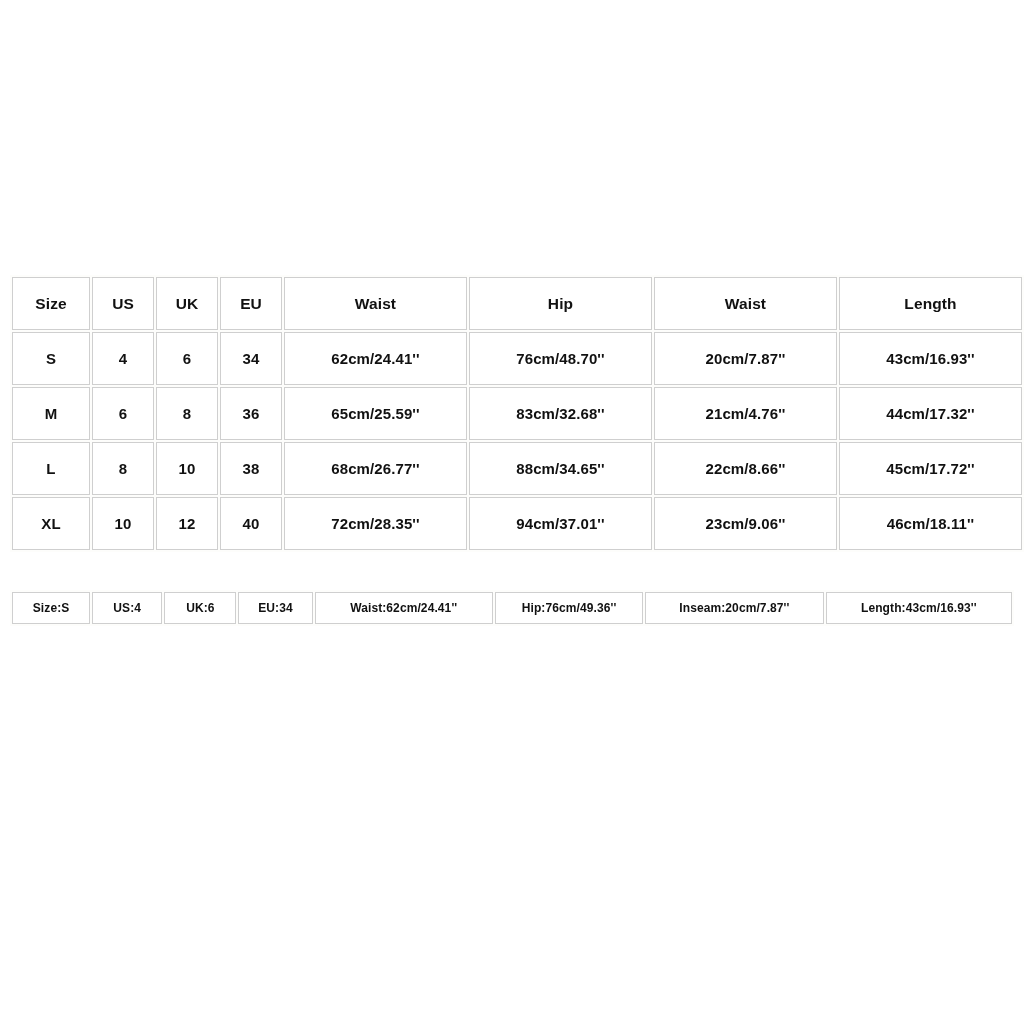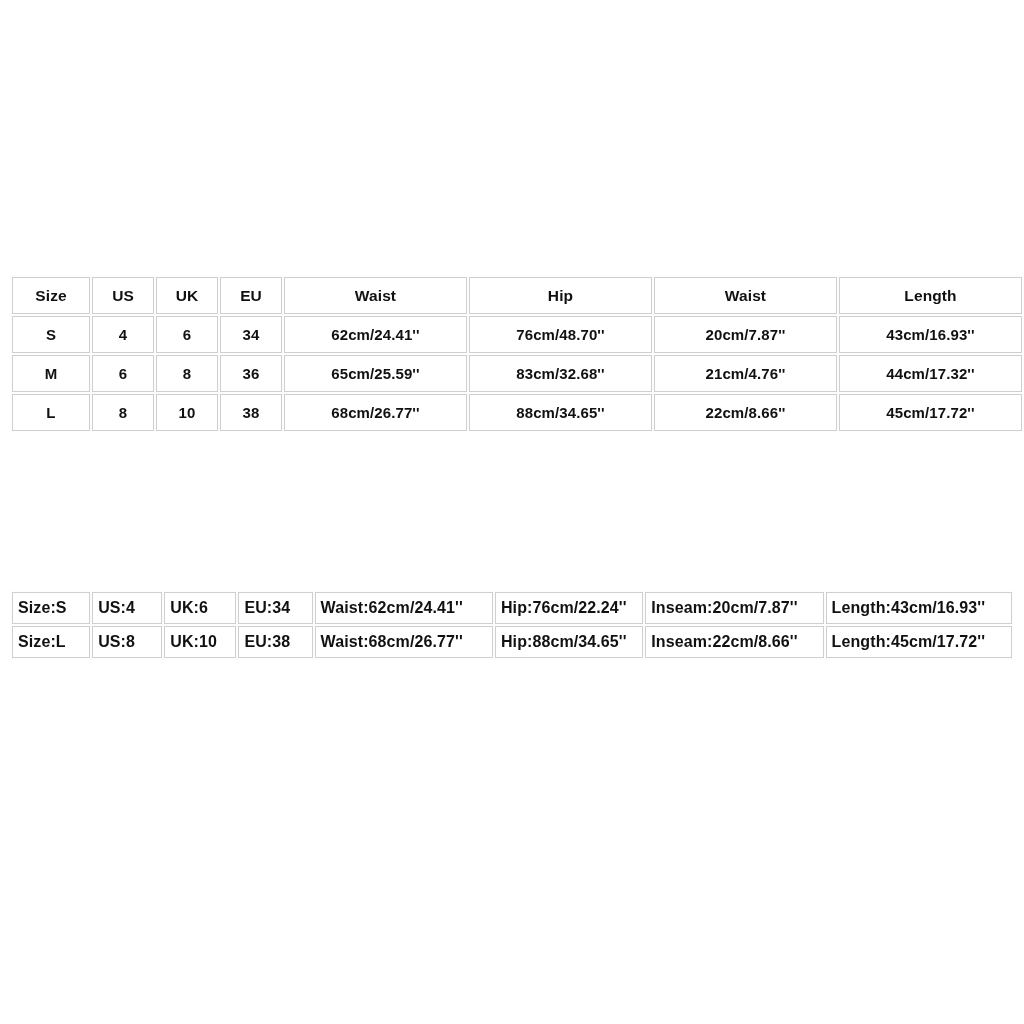--- a/index.html
+++ b/index.html
@@ -30,21 +30,21 @@
     border-collapse: separate;
     border-spacing: 2px;
     background: #fdfdfb;
     table-layout: fixed;
   }
   .chart-grid td,
   .chart-grid th {
     background: #ffffff;
     border: 1px solid #cfcfcf;
     height: 35px;
-    padding: 0 4px;
+    padding: 8px 4px;
     text-align: center;
     vertical-align: middle;
     font-weight: bold;
     font-size: 15px;
     color: #111111;
     letter-spacing: 0.1px;
     white-space: nowrap;
     overflow: hidden;
   }
   .chart-grid th {
@@ -65,24 +65,24 @@
     border-collapse: separate;
     border-spacing: 2px;
     background: #fdfdfb;
     table-layout: fixed;
   }
   .chip-grid td {
     background: #ffffff;
     border: 1px solid #cfcfcf;
     height: 30px;
     padding: 0 5px;
-    text-align: left;
+    text-align: center;
     vertical-align: middle;
     font-weight: bold;
-    font-size: 16px;
+    font-size: 12px;
     color: #111111;
     letter-spacing: 0.1px;
     white-space: nowrap;
     overflow: hidden;
   }
   .c-size { width: 78px; }
   .c-us   { width: 70px; }
   .c-uk   { width: 72px; }
   .c-eu   { width: 74px; }
   .c-wai  { width: 178px; }
@@ -142,20 +142,30 @@
       <tr>
         <td>L</td>
         <td>8</td>
         <td>10</td>
         <td>38</td>
         <td>68cm/26.77''</td>
         <td>88cm/34.65''</td>
         <td>22cm/8.66''</td>
         <td>45cm/17.72''</td>
       </tr>
+      <tr>
+        <td>XL</td>
+        <td>10</td>
+        <td>12</td>
+        <td>40</td>
+        <td>72cm/28.35''</td>
+        <td>94cm/37.01''</td>
+        <td>23cm/9.06''</td>
+        <td>46cm/18.11''</td>
+      </tr>
     </tbody>
   </table>
 
   <table class="chip-grid">
     <colgroup>
       <col class="c-size">
         <col class="c-us">
         <col class="c-uk">
         <col class="c-eu">
       <col class="c-wai">
@@ -163,30 +173,20 @@
         <col class="c-ins">
         <col class="c-len">
     </colgroup>
     <tbody>
       <tr>
         <td>Size:S</td>
         <td>US:4</td>
         <td>UK:6</td>
         <td>EU:34</td>
         <td>Waist:62cm/24.41''</td>
-        <td>Hip:76cm/22.24''</td>
+        <td>Hip:76cm/49.36''</td>
         <td>Inseam:20cm/7.87''</td>
         <td>Length:43cm/16.93''</td>
-      </tr>
-      <tr>
-        <td>Size:L</td>
-        <td>US:8</td>
-        <td>UK:10</td>
-        <td>EU:38</td>
-        <td>Waist:68cm/26.77''</td>
-        <td>Hip:88cm/34.65''</td>
-        <td>Inseam:22cm/8.66''</td>
-        <td>Length:45cm/17.72''</td>
       </tr>
     </tbody>
   </table>
 
 </div>
 
 </body></html>

